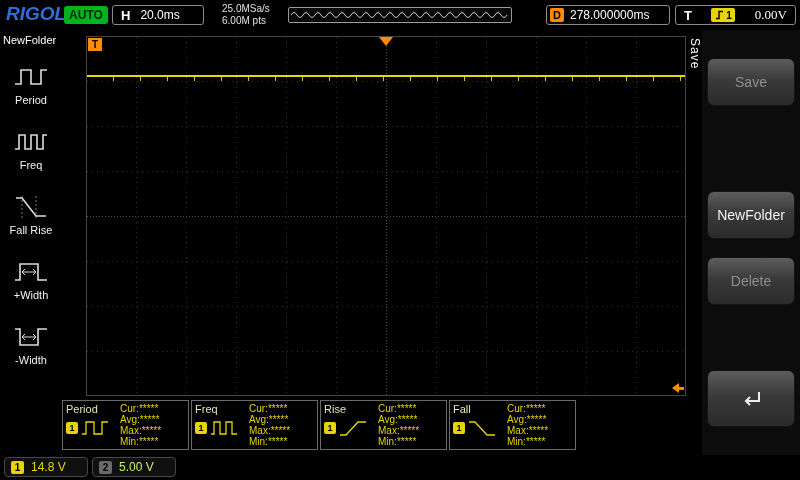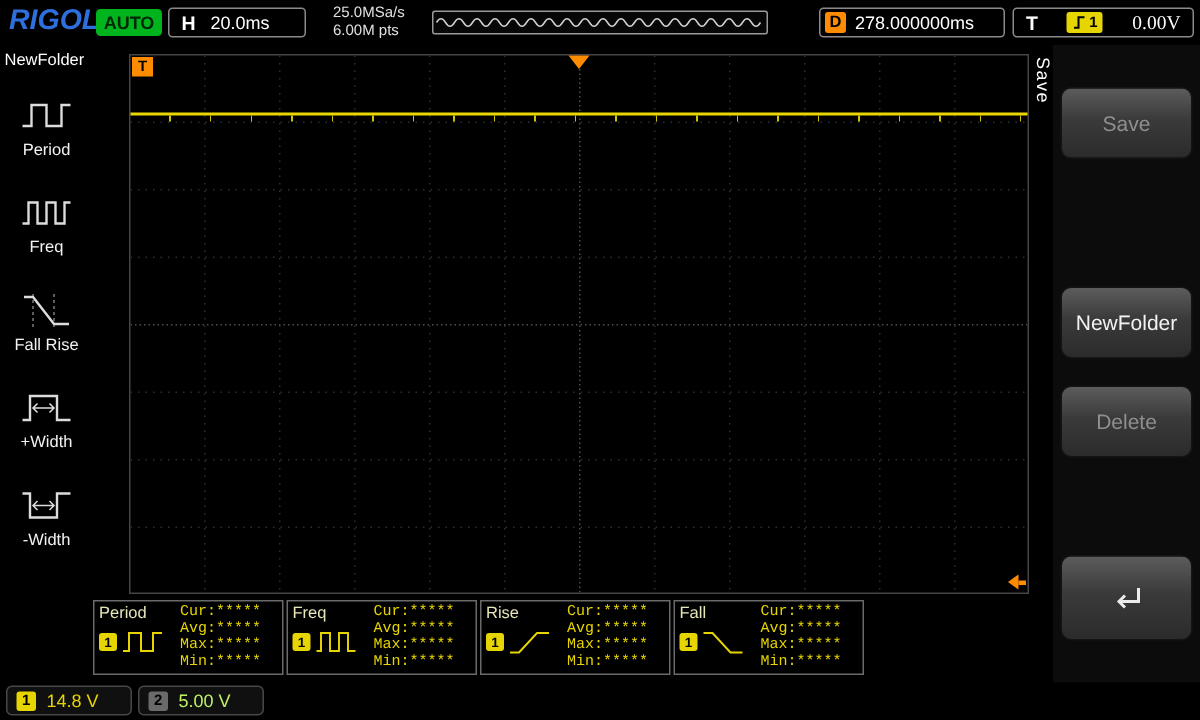--- a/index.html
+++ b/index.html
@@ -56,21 +56,21 @@
   
   .meas-row { position:absolute; left:62px; top:400px; display:flex; gap:2px; }
   .meas-box { width:127px; height:50px; border:1px solid #6a6a6a; background:#000; display:flex;
               padding:2px 3px; cursor:pointer; }
   .meas-left { width:54px; display:flex; flex-direction:column; gap:3px; }
   .meas-name { font-size:11px; color:#e6e6b8; }
   .meas-iconrow { display:flex; align-items:center; gap:3px; }
   .ch-badge { width:12px; height:12px; background:#e6d500; color:#000; font-size:9px; font-weight:bold;
               text-align:center; line-height:12px; border-radius:2px; }
   .meas-vals { flex:1; font-size:10px; line-height:11px; color:#e6d500;
-               font-family:Liberation Mono, monospace; }
+               font-family:Liberation Sans, sans-serif; }
 
   
   .save-tab { position:absolute; left:687px; top:38px; width:15px; height:60px; color:#fff; font-size:12px;
               writing-mode:vertical-rl; text-align:left; letter-spacing:1px; }
   .right-menu { position:absolute; left:702px; top:30px; width:98px; height:425px; background:#0c0c0c; }
   .menu-btn { position:absolute; left:5px; width:88px; height:48px;
               background:linear-gradient(180deg,#5c5c5c 0%, #3a3a3a 45%, #2b2b2b 100%);
               border:1px solid #141414; border-radius:7px; color:#f2f2f2; font-size:14px;
               display:flex; align-items:center; justify-content:center; cursor:pointer; }
   .menu-btn.disabled { color:#8f8f8f; cursor:default; }

